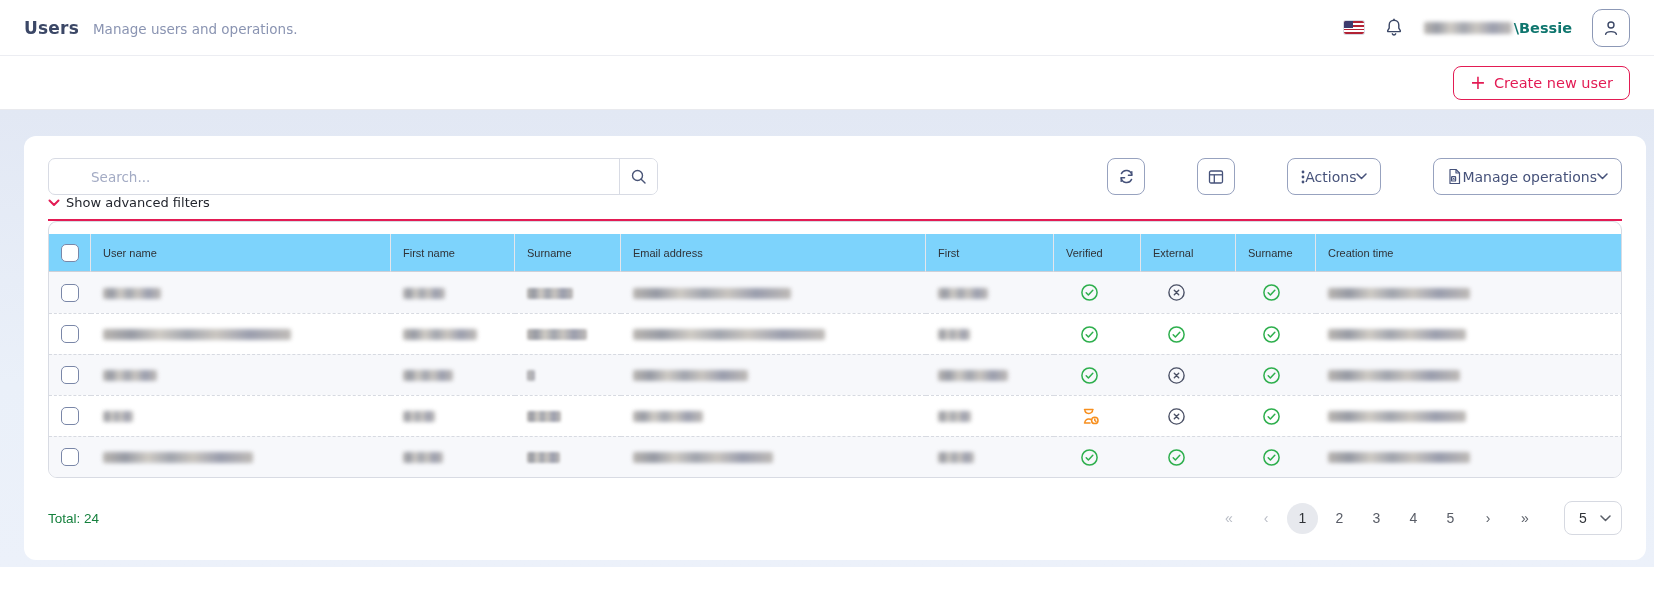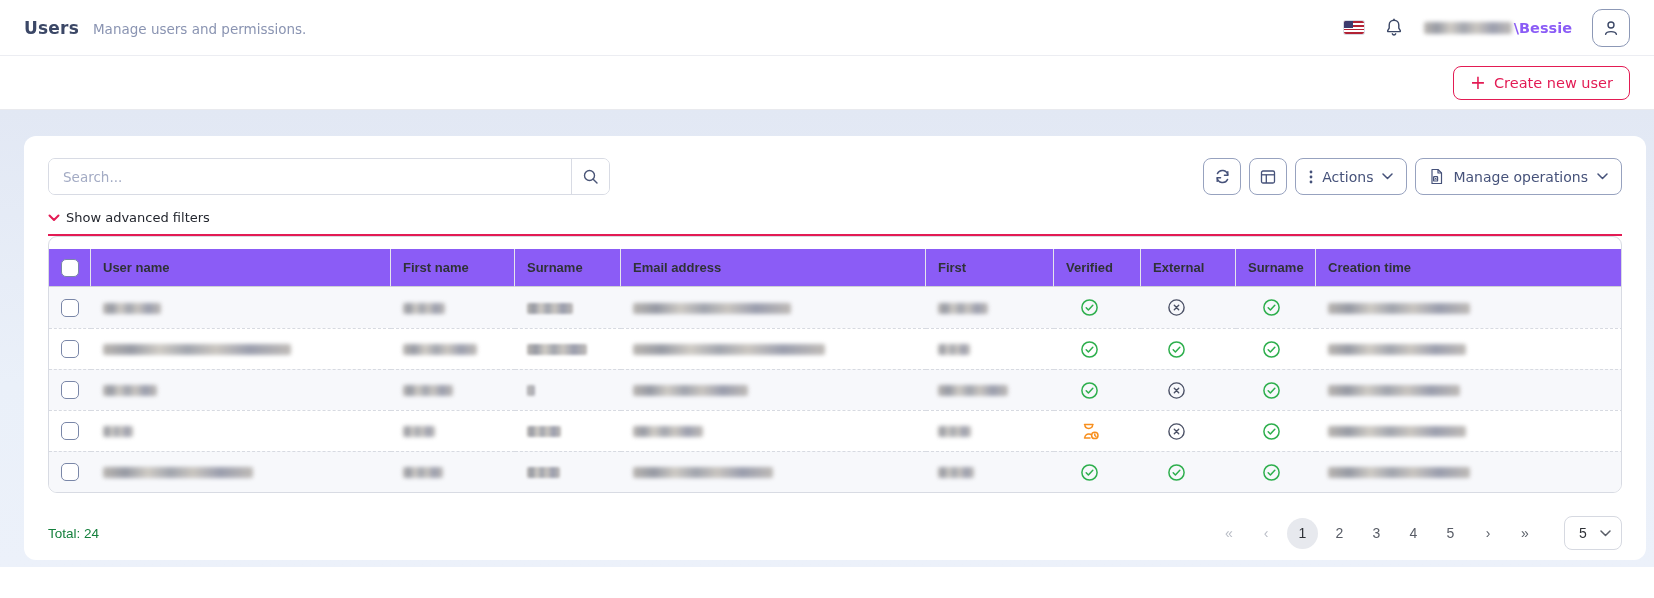--- a/index.html
+++ b/index.html
@@ -10,62 +10,62 @@
   .topbar { height:56px; background:#fff; border-bottom:1px solid #ecedf2;
             display:flex; align-items:center; justify-content:space-between; padding:0 24px; }
   .tb-left { display:flex; align-items:baseline; gap:14px; }
   .page-title { font-size:17px; font-weight:bold; color:#3b4766; letter-spacing:.2px; }
   .page-subtitle { font-size:13.5px; color:#8a94b2; }
   .tb-right { display:flex; align-items:center; gap:20px; }
   .flag { width:20px; height:13px; border-radius:2px; overflow:hidden; position:relative;
           background:repeating-linear-gradient(180deg,#b22234 0 1.9px,#fff 1.9px 3.8px); box-shadow:0 0 0 1px #d8dbe4; }
   .flag::after { content:""; position:absolute; left:0; top:0; width:9px; height:7px; background:#3c3b6e; }
   .icon-btn { background:none; border:none; cursor:pointer; display:flex; align-items:center; }
-  .user-label { display:flex; align-items:center; gap:2px; font-size:14.5px; font-weight:bold; color:#8b5cf6; }
+  .user-label { display:flex; align-items:center; gap:2px; font-size:14.5px; font-weight:bold; color:#0f766e; }
   .avatar-btn { width:38px; height:38px; border:1px solid #8c98b6; border-radius:10px; background:#fff;
                 display:flex; align-items:center; justify-content:center; cursor:pointer; }
 
   
   .subbar { height:54px; background:#fff; border-bottom:1px solid #e9eaee;
             display:flex; align-items:center; justify-content:flex-end; padding:0 24px; }
   .create-btn { display:flex; align-items:center; gap:8px; height:34px; padding:0 16px;
                 border:1px solid var(--accent); border-radius:8px; background:#fff;
                 color:var(--accent); font-size:14.5px; font-family:inherit; cursor:pointer; }
   .create-btn .plus { font-size:19px; font-weight:400; line-height:1; }
 
   :root { --accent:#e31b54; --navy:#46527a; --green:#2eaf4d; --grayx:#4a5065; --orange:#f78f1e; }
 
   
   .page { height:457px; background:linear-gradient(180deg,#e2e8f4 0%,#eaf0f9 60%,#ecf1fa 100%); padding:26px 8px 0 24px; }
   .card { width:1622px; height:424px; background:#fff; border-radius:12px; padding:22px 24px 0 24px; }
 
   
   .tools-row { display:flex; align-items:center; justify-content:space-between; }
-  .search-group { display:flex; width:562px; height:37px; border:1px solid #d8dbe4; border-radius:7px; overflow:hidden; background:#fff; }
+  .search-group { display:flex; width:610px; height:37px; border:1px solid #d8dbe4; border-radius:7px; overflow:hidden; background:#fff;padding-left:28px; }
   .search-input { flex:1; border:none; outline:none; padding:0 14px; font-size:13.5px; color:#3b4766; font-family:inherit; }
   .search-input::placeholder { color:#a3abc4; }
   .search-btn { width:38px; border:none; border-left:1px solid #d8dbe4; background:#fff; cursor:pointer;
                 display:flex; align-items:center; justify-content:center; }
   .btn-group { display:flex; gap:8px; }
   .tool-btn { height:37px; border:1px solid #97a2bf; border-radius:8px; background:#fff; color:var(--navy);
-              display:flex; align-items:center; justify-content:center; gap:9px; padding:0 13px;
-              font-size:14px; font-family:inherit; cursor:pointer; }
+              display:flex; align-items:center; justify-content:center; padding:0 13px;
+              font-size:14px; font-family:inherit; cursor:pointer;margin-left:44px; }
   .tool-btn.square { width:38px; padding:0; }
 
   
-  .filters-row { margin-top:15px; display:flex; align-items:center; gap:6px; cursor:pointer; width:fit-content; }
+  .filters-row { display:flex; align-items:center; gap:6px; cursor:pointer; width:fit-content; }
   .filters-label { font-size:13px; color:#23262e; }
   .red-hr { margin-top:9px; border:none; border-top:2px solid var(--accent); }
 
   
   table { margin-top:12px; width:1574px; border-collapse:separate; border-spacing:0; table-layout:fixed;
           font-family:"Liberation Sans", sans-serif; }
   .tbl-wrap { border:1px solid #d8dbe3; border-radius:9px; overflow:hidden; width:1574px; }
-  th { height:38px; text-align:left; font-size:13px; font-weight:bold; color:#2f3237;
-       padding:0 12px; border-right:1px solid #e4e6ec; border-bottom:1px solid #cdd0d8; background:#8b5cf6; white-space:nowrap; }
+  th { height:38px; text-align:left; font-size:11px; font-weight:normal; color:#2f3237;
+       padding:0 12px; border-right:1px solid #e4e6ec; border-bottom:1px solid #cdd0d8; background:#7dd3fc; white-space:nowrap; }
   th:last-child { border-right:none; }
   th.cb-col, td.cb-col { width:42px; text-align:center; padding:0; }
   td { height:41px; padding:0 12px; vertical-align:middle; }
   tr.data-row:nth-child(odd) td { background:#f7f8fb; }
   tr.data-row + tr.data-row td { border-top:1px dashed #d7dae1; }
   td.status { text-align:left; padding-left:26px; }
   .checkbox { width:18px; height:18px; border:1.5px solid #7a87a8; border-radius:5px; background:#fff;
               display:inline-block; vertical-align:middle; cursor:pointer; }
   .blur { display:inline-block; height:11px; border-radius:2px; filter:blur(2.3px); opacity:.8; vertical-align:middle;
           background:linear-gradient(90deg,#a9a49e 0%,#7e828e 15%,#c4bfb7 30%,#8b8f9a 45%,#bdb8b1 60%,#83879a 78%,#b0aba6 100%); }
@@ -85,21 +85,21 @@
                  display:flex; align-items:center; justify-content:space-between; padding:0 10px 0 14px;
                  font-size:14px; color:#2f3237; cursor:pointer; }
   svg { display:block; }
 </style>
 </head>
 <body>
 
 <div class="topbar">
   <div class="tb-left">
     <span class="page-title">Users</span>
-    <span class="page-subtitle">Manage users and permissions.</span>
+    <span class="page-subtitle">Manage users and operations.</span>
   </div>
   <div class="tb-right">
     <button class="icon-btn">
       <span class="flag"></span>
     </button>
     <button class="icon-btn">
       <svg width="20" height="21" viewBox="0 0 20 21" fill="none" stroke="#3b4766" stroke-width="1.4" stroke-linecap="round" stroke-linejoin="round">
         <path d="M10 3.2a4.8 4.8 0 0 1 4.8 4.8v3.1l1.5 2.6a.6.6 0 0 1-.5.9H4.2a.6.6 0 0 1-.5-.9l1.5-2.6V8A4.8 4.8 0 0 1 10 3.2z"></path>
         <path d="M8.3 16.8a1.8 1.8 0 0 0 3.4 0"></path>
         <path d="M10 3.2V2.2"></path>

